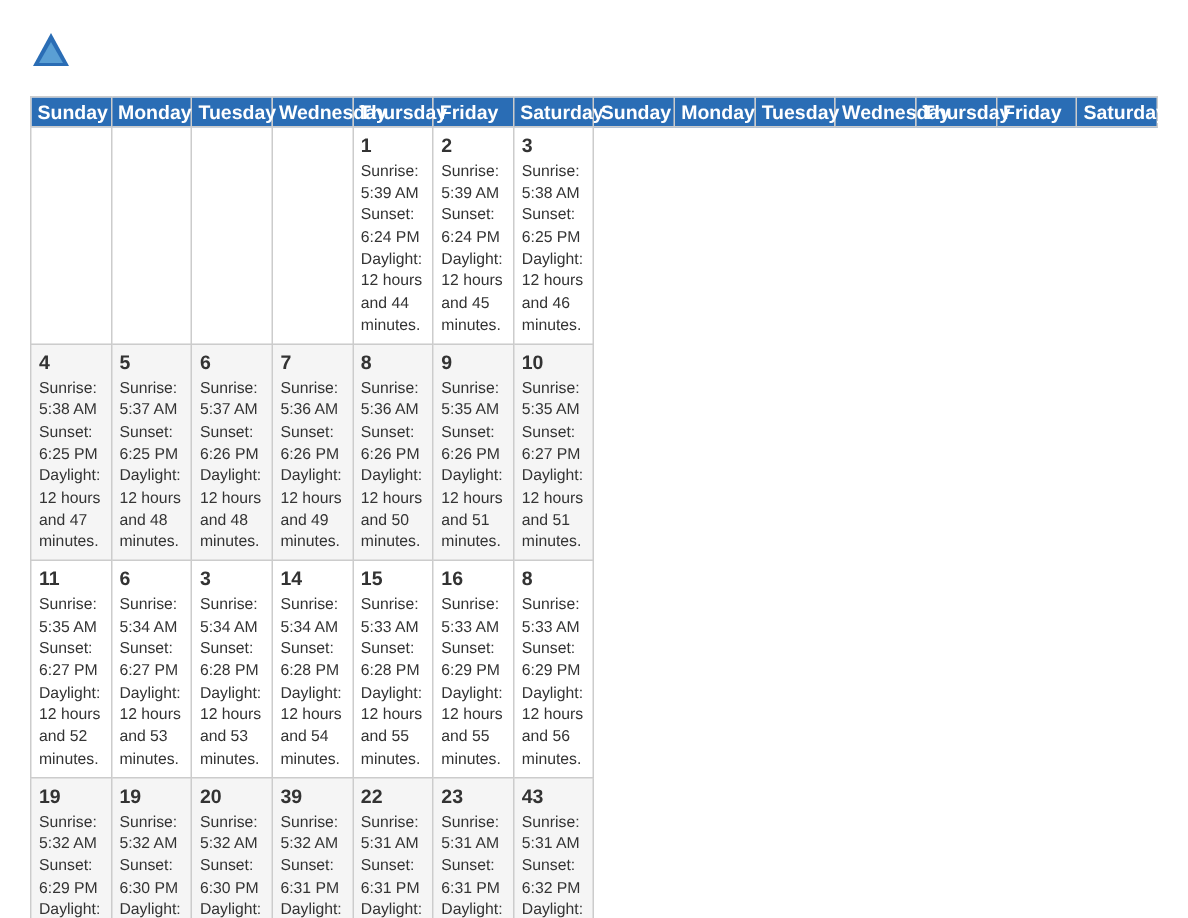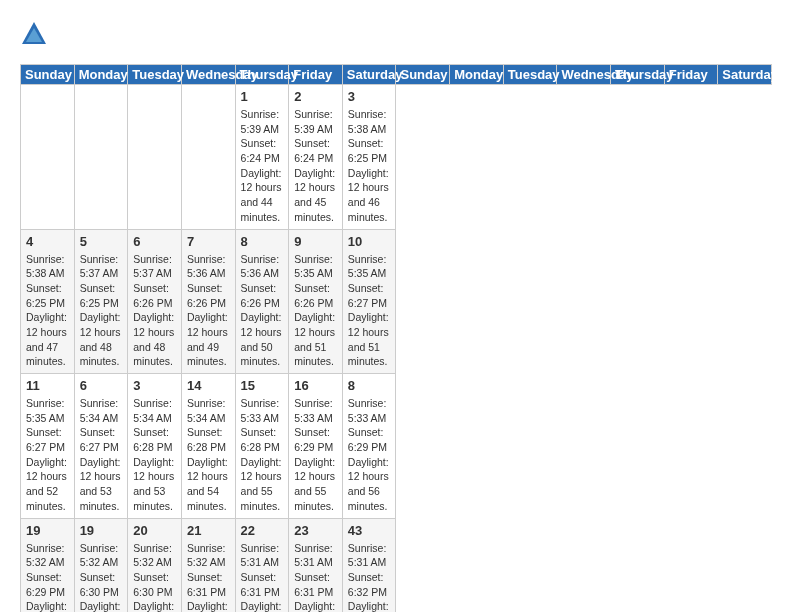--- a/index.html
+++ b/index.html
@@ -276,21 +276,21 @@
 and 57 minutes.</div>
         </td>
         <td>
           <div class="day-number">20</div>
           <div class="day-content" style="white-space: pre-line;">Sunrise: 5:32 AM
 Sunset: 6:30 PM
 Daylight: 12 hours
 and 58 minutes.</div>
         </td>
         <td>
-          <div class="day-number">21</div>
+          <div class="day-number">39</div>
           <div class="day-content" style="white-space: pre-line;">Sunrise: 5:32 AM
 Sunset: 6:31 PM
 Daylight: 12 hours
 and 58 minutes.</div>
         </td>
         <td>
           <div class="day-number">22</div>
           <div class="day-content" style="white-space: pre-line;">Sunrise: 5:31 AM
 Sunset: 6:31 PM
 Daylight: 12 hours

